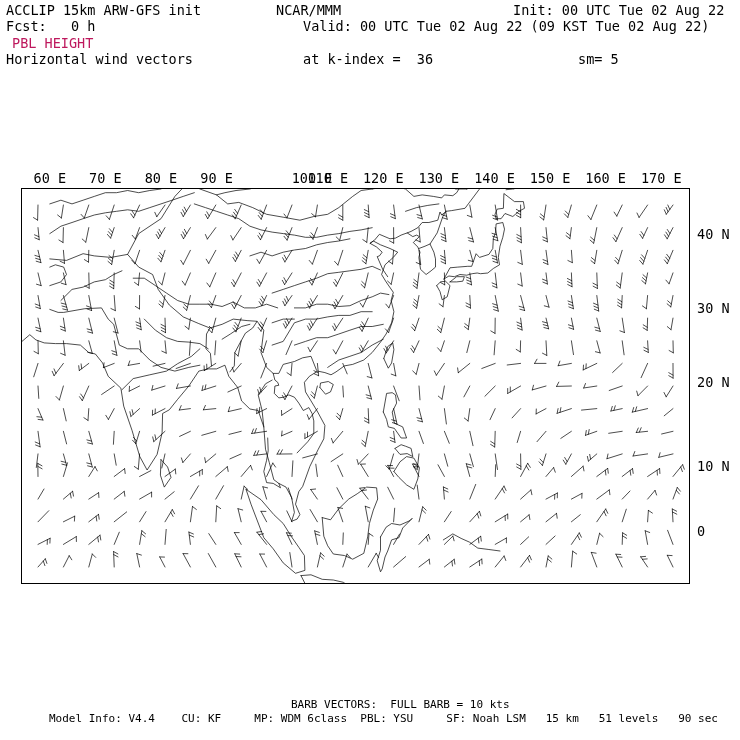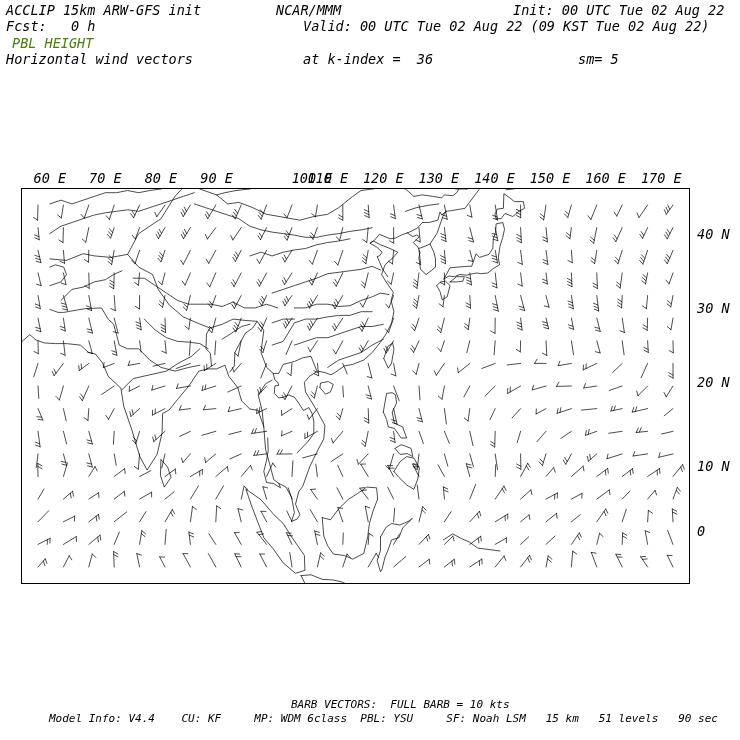--- a/index.html
+++ b/index.html
@@ -13,34 +13,33 @@
     font-family: "DejaVu Sans Mono", monospace;
     color: #000000;
     overflow: hidden;
     position: relative;
   }
   .root {
     position: absolute;
     left: 0; top: 0;
     width: 592px;
     height: 740px;
-    font-style: italic;
   }
 
   
   .hdr {
     position: absolute;
     font-size: 13.5px;
     line-height: 16px;
     white-space: pre;
     letter-spacing: 0px;
   }
   .hdr-left-1  { left: 6px;   top: 2px; }
   .hdr-left-2  { left: 6px;   top: 18px; }
-  .hdr-left-3  { left: 12px;  top: 35px; color: #4d7c0f; }
+  .hdr-left-3  { left: 12px;  top: 35px; color: #be185d; }
   .hdr-left-4  { left: 6px;   top: 51px; text-align: center; }
 
   .hdr-mid-1   { left: 276px; top: 2px; }
   .hdr-mid-2   { left: 303px; top: 18px; }
   .hdr-mid-3   { left: 303px; top: 51px; }
 
   .hdr-right-1 { left: 513px; top: 2px; }
   .hdr-right-4 { left: 578px; top: 51px; }
 
   

